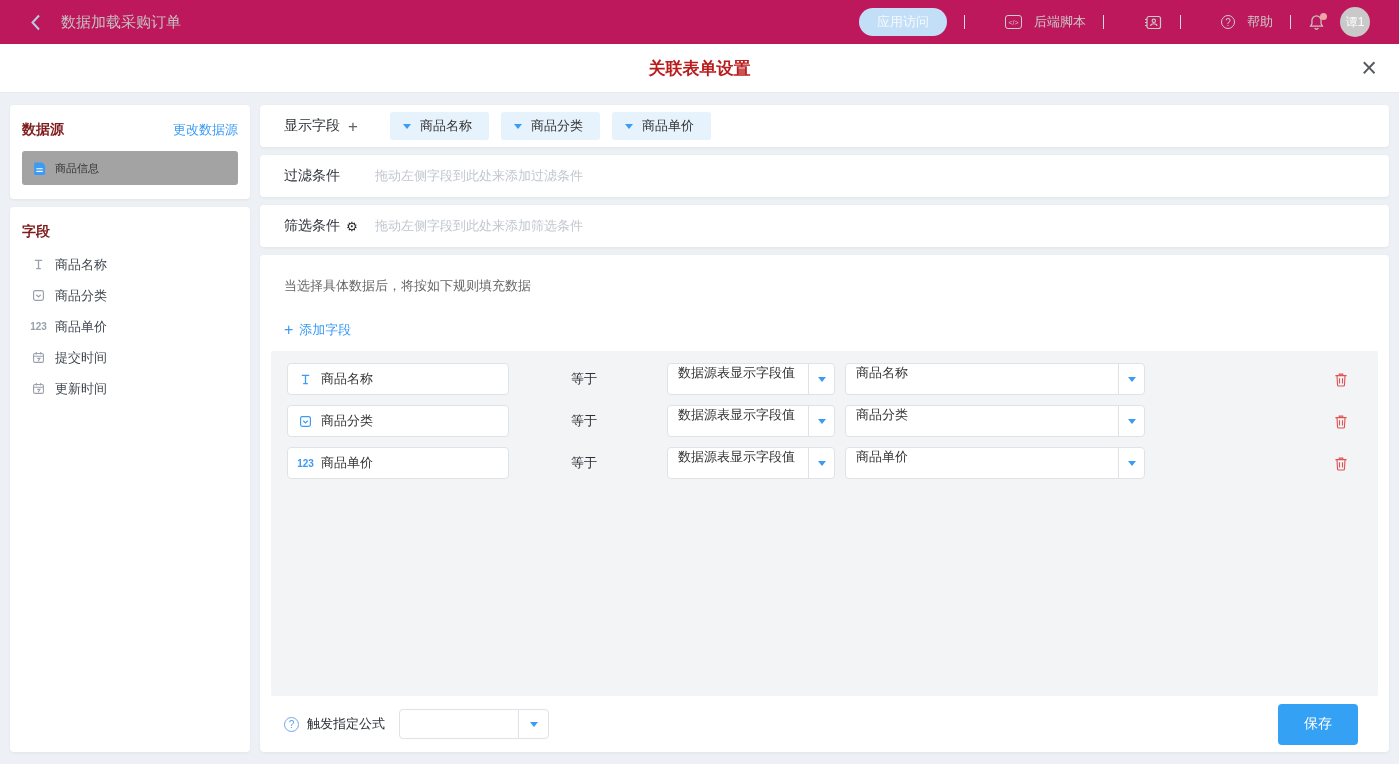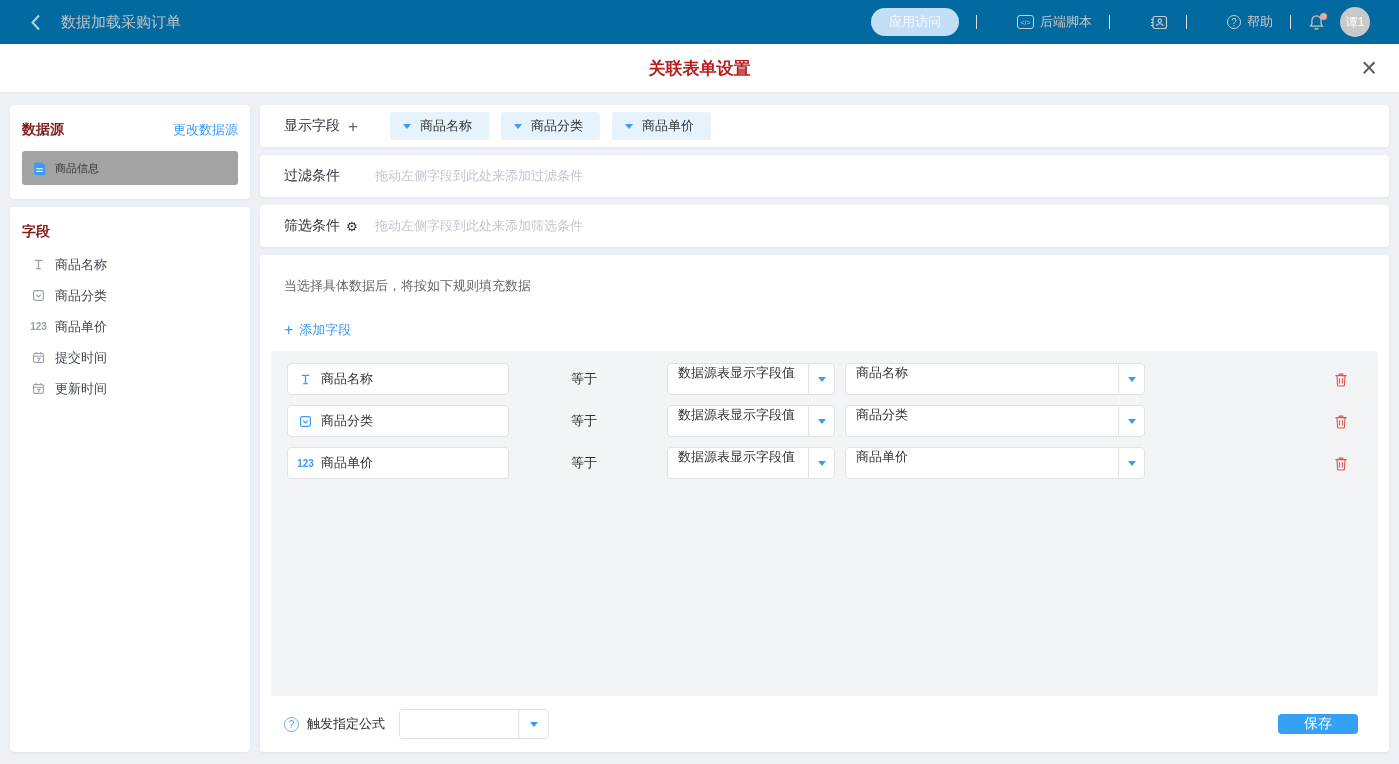--- a/index.html
+++ b/index.html
@@ -1,29 +1,29 @@
 <!DOCTYPE html>
 <html><head>
 <meta charset="utf-8">
 <style>
   * { margin:0; padding:0; box-sizing:border-box; }
   html,body { width:1399px; height:764px; }
   body { font-family:"Liberation Sans","DejaVu Sans",sans-serif; }
   .screen { position:relative; width:1399px; height:764px; background:#edf0f5; overflow:hidden; }
 
   
-  .topbar { position:absolute; top:0; left:0; right:0; height:44px; background:#0369a1;
+  .topbar { position:absolute; top:0; left:0; right:0; height:44px; background:#be185d;
             display:flex; align-items:center; padding:0 29px 0 30px; }
   .back-btn { display:flex; align-items:center; cursor:pointer; }
   .tb-title { margin-left:20px; font-size:15px; color:#c2c2c2; }
   .tb-right { margin-left:auto; display:flex; align-items:center; }
   .pill { width:88px; height:28px; border-radius:14px; background:#c3def7; color:#f6fafe;
           font-size:13px; border:none; cursor:pointer; }
   .tb-sep { width:1px; height:14px; background:#dcdcdc; margin:0 17px; }
-  .tb-item { display:flex; align-items:center; gap:6px; color:#c8c8c8; font-size:13px; cursor:pointer;padding-left:23px; }
+  .tb-item { display:flex; align-items:center; gap:12px; color:#c8c8c8; font-size:13px; cursor:pointer;padding-left:23px; }
   .code-ic { display:inline-flex; align-items:center; justify-content:center; width:17px; height:14px;
              border:1px solid #cecece; border-radius:3px; font-size:7px; color:#c8c8c8; letter-spacing:0; }
   .q-gray { display:inline-flex; align-items:center; justify-content:center; width:14px; height:14px;
             border:1px solid #cecece; border-radius:50%; font-size:10px; color:#c8c8c8; }
   .bell { position:relative; display:flex; margin-right:15px; cursor:pointer; }
   .bell-dot { position:absolute; top:-1px; right:-2px; width:7px; height:7px; border-radius:50%; background:#f0a5a5; }
   .avatar { width:30px; height:30px; border-radius:50%; background:#c9c9c9; color:#fff; font-size:12px;
             display:flex; align-items:center; justify-content:center; cursor:pointer; }
 
   
@@ -85,21 +85,21 @@
   .select.src { width:168px; margin-left:56px; flex:none; }
   .select.val { width:300px; margin-left:10px; flex:none; }
   .trash { margin-left:auto; margin-right:30px; color:#e25252; display:flex; cursor:pointer; }
 
   .card-footer { height:56px; flex:none; display:flex; align-items:center; padding:0 12px 0 24px; }
   .q-blue { width:15px; height:15px; border-radius:50%; border:1px solid #6fa9ea; color:#5a9cf0;
             font-size:10px; display:flex; align-items:center; justify-content:center; margin-right:8px; flex:none; }
   .footer-label { font-size:13px; color:#2b2f36; margin-right:14px; }
   .select.formula { width:150px; height:30px; }
   .select.formula .sel-arrow { width:30px; }
-  .save { margin-left:auto; margin-right:19px; width:80px; height:20px; background:#35a1f5; color:#fff;
+  .save { margin-left:auto; margin-right:19px; width:80px; height:41px; background:#35a1f5; color:#fff;
           border:none; border-radius:4px; font-size:14px; cursor:pointer; }
 </style>
 </head>
 <body>
 
 <div class="screen">
 
   <header class="topbar">
     <span class="back-btn">
       <svg width="11" height="17" viewBox="0 0 11 17">

